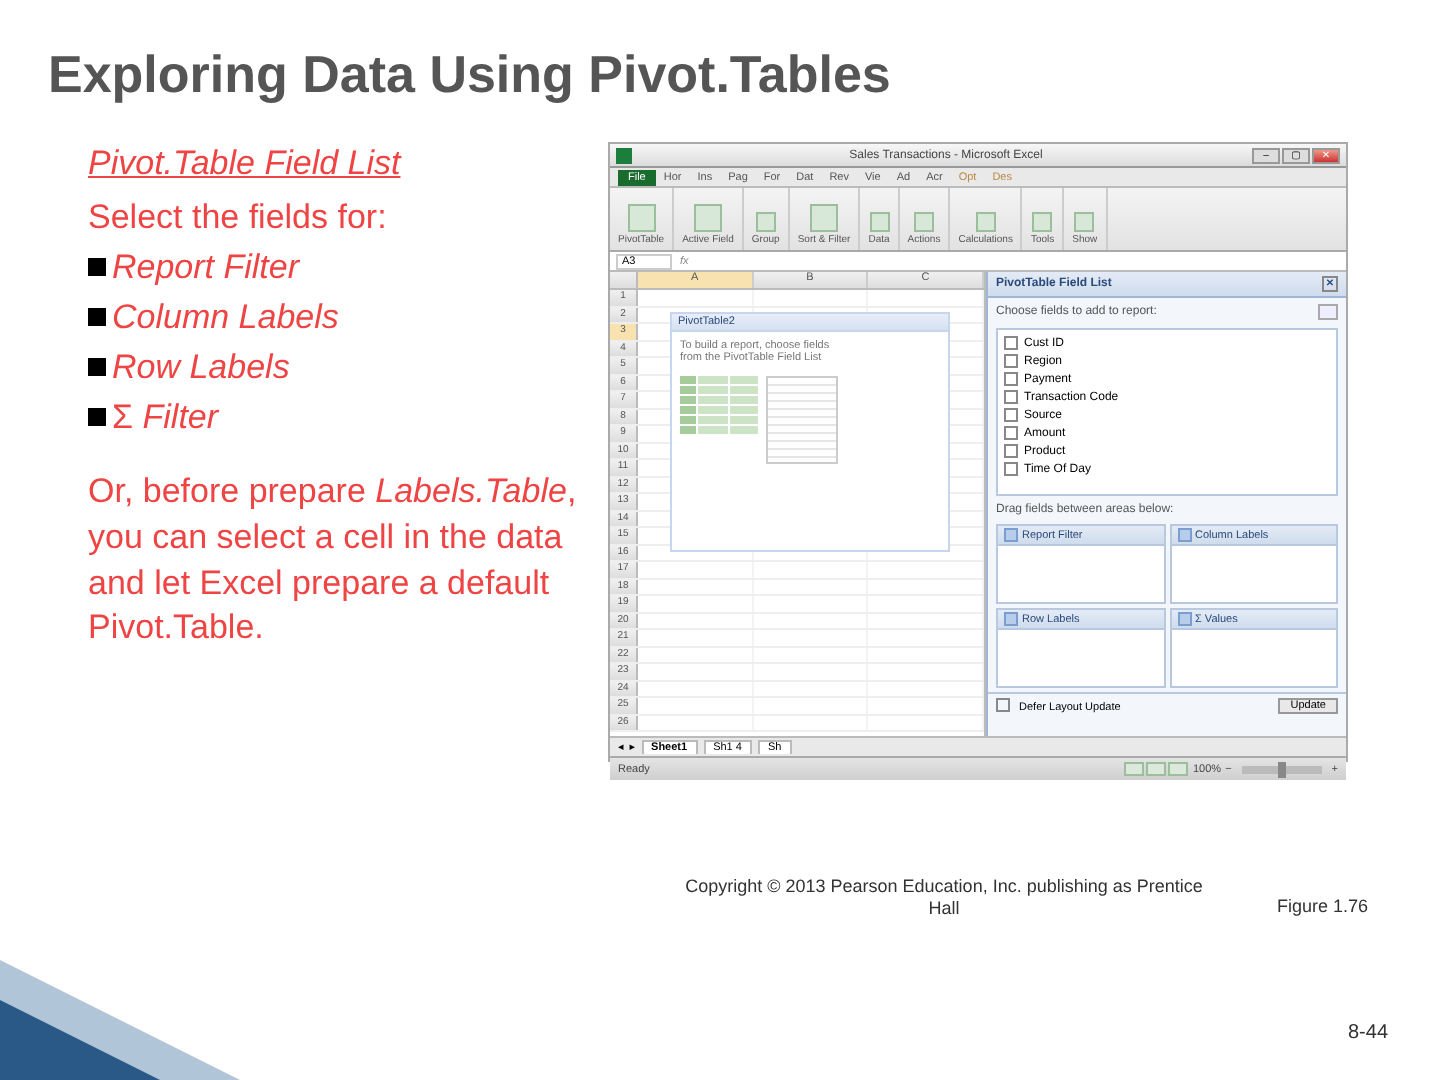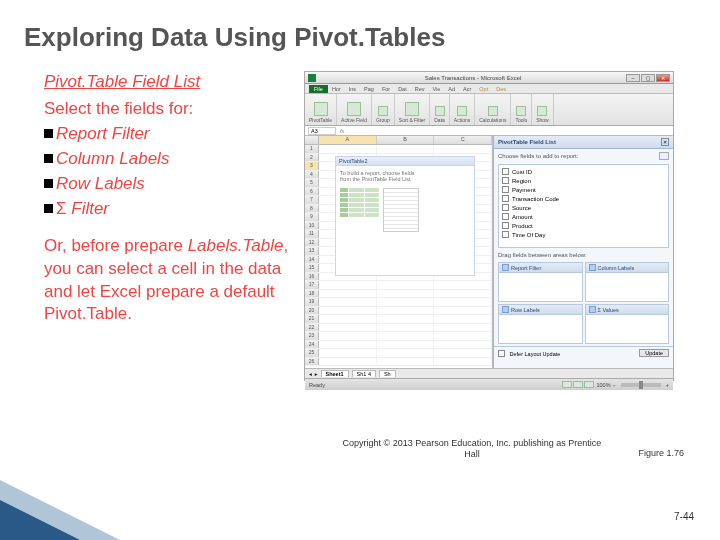--- a/index.html
+++ b/index.html
@@ -654,15 +654,15 @@
         <span class="zoom-slider"></span>
         <span>+</span>
       </span>
     </div>
   </div>
 
 </div>
 
 <div class="fig-label">Figure 1.76</div>
 <div class="copyright">Copyright © 2013 Pearson Education, Inc. publishing as Prentice Hall</div>
-<div class="page-num">7-44</div>
+<div class="page-num">8-44</div>
 <div class="corner-wedge2"></div>
 <div class="corner-wedge"></div>
 
 </body></html>

